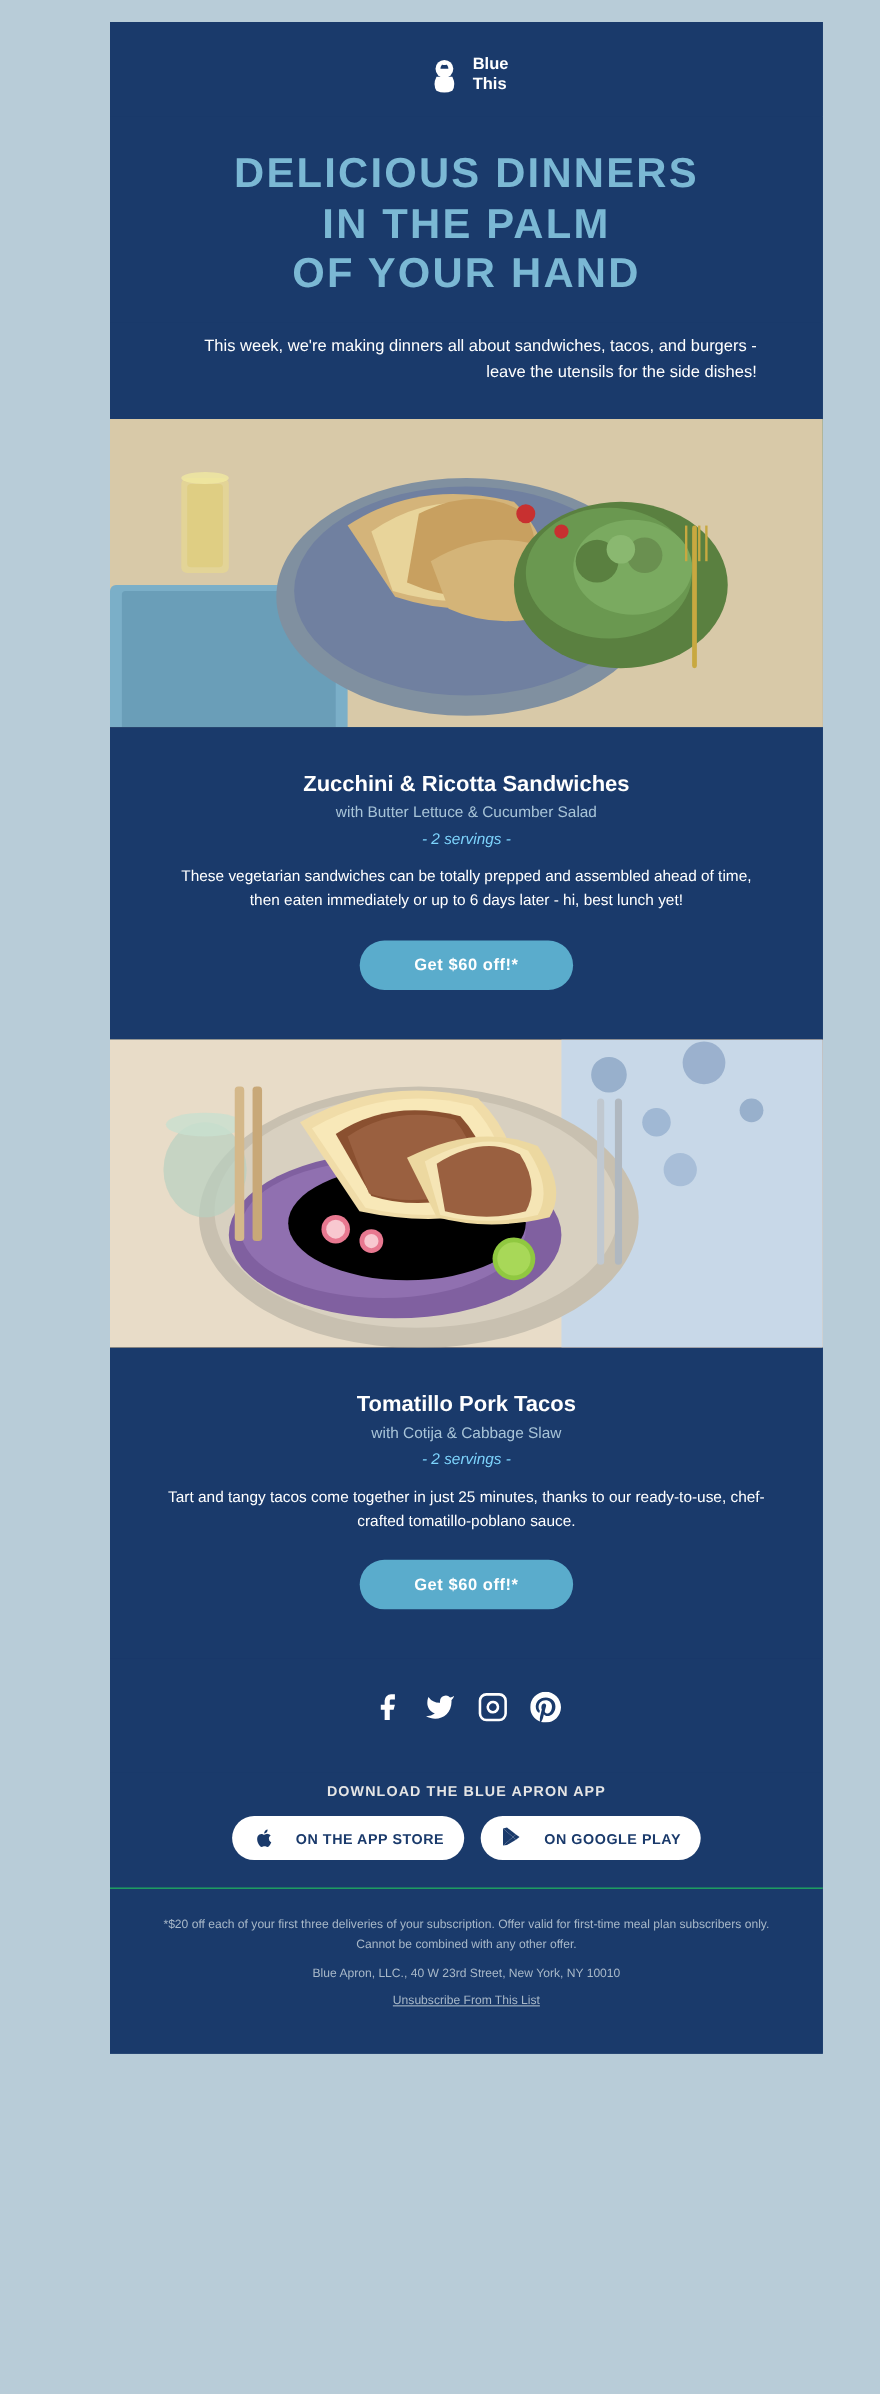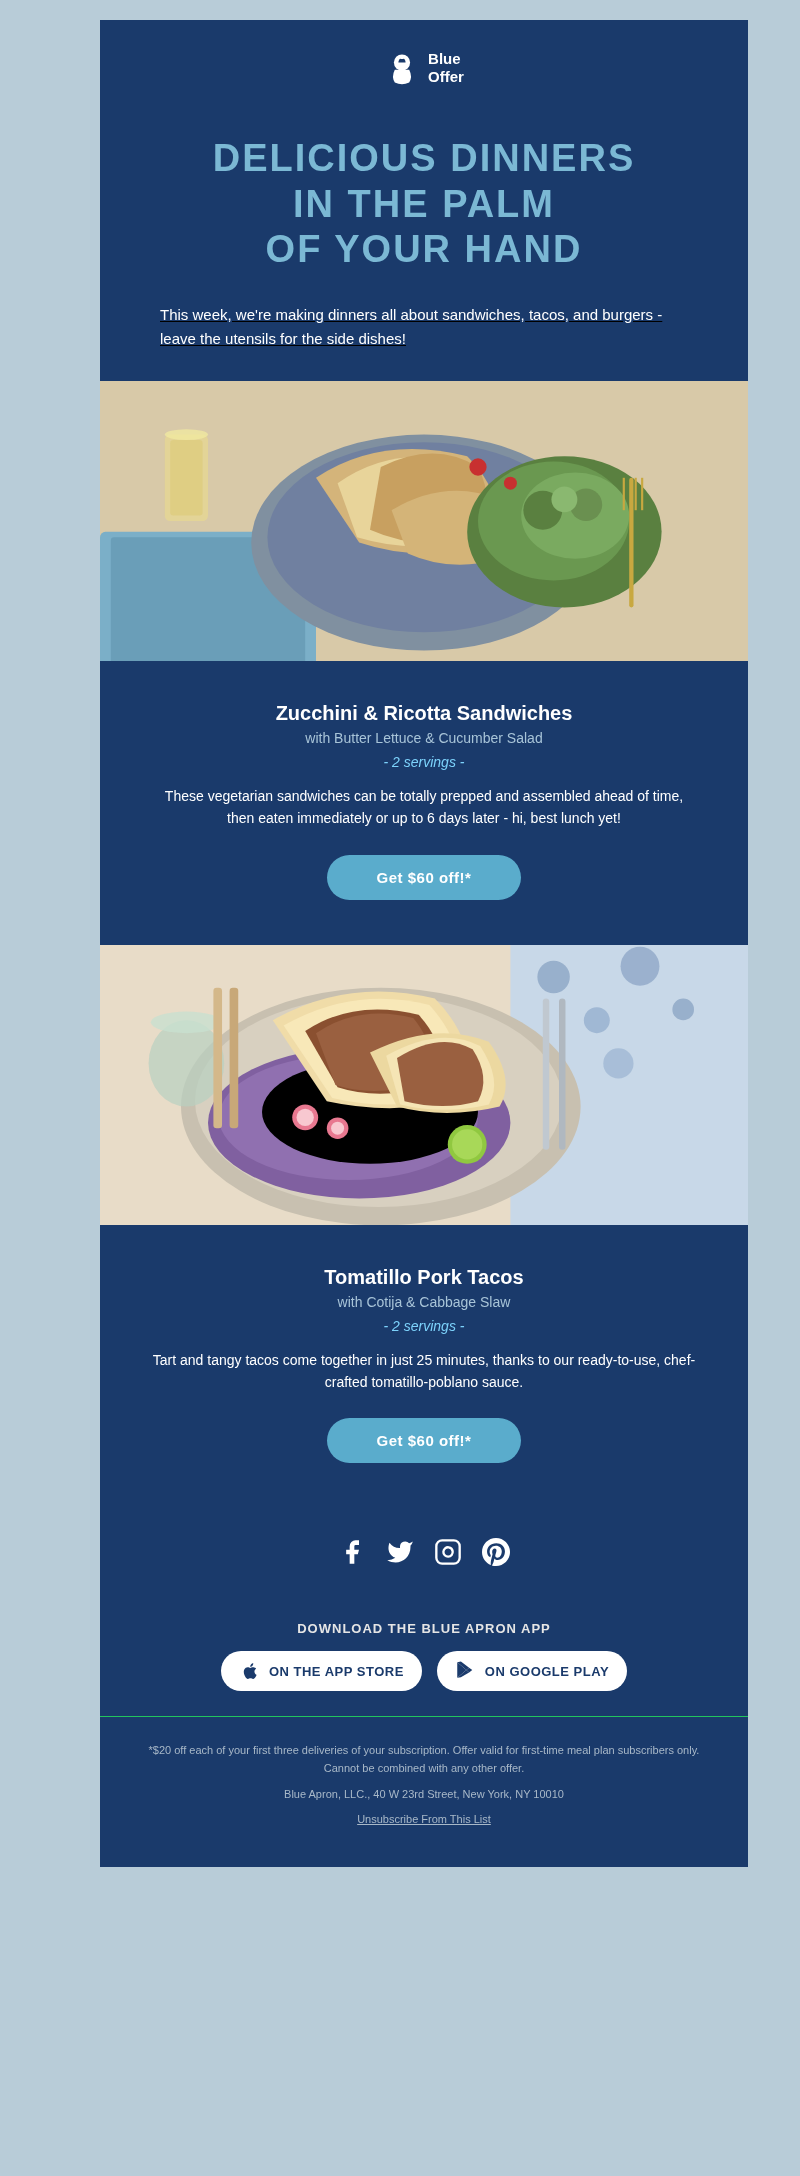--- a/index.html
+++ b/index.html
@@ -46,23 +46,22 @@
       color: #7bb8d4;
       font-family: Arial, sans-serif;
       font-size: 38px;
       font-weight: 900;
       letter-spacing: 2px;
       text-transform: uppercase;
       line-height: 1.2;
     }
     .hero-subtitle {
       background-color: #1a3a6b;
-      text-align: left;
+      text-align: right;
       padding: 10px 60px 30px;
-      text-decoration: underline;
     }
     .hero-subtitle p {
       color: white;
       font-family: Arial, sans-serif;
       font-size: 15px;
       line-height: 1.6;
     }
     .food-image-placeholder {
       width: 100%;
       height: 280px;
@@ -159,21 +158,21 @@
       font-weight: bold;
     }
     .app-buttons {
       display: flex;
       justify-content: center;
       gap: 15px;
     }
     .app-btn {
       display: flex;
       align-items: center;
-      gap: 10px;
+      gap: 20px;
       background-color: white;
       color: #1a3a6b;
       font-family: Arial, sans-serif;
       font-size: 13px;
       font-weight: bold;
       padding: 10px 18px;
       border-radius: 25px;
       cursor: pointer;
       border: none;
       letter-spacing: 0.5px;
@@ -214,21 +213,21 @@
     <div class="header">
       <div class="logo-container">
         <svg class="logo-icon" viewBox="0 0 40 40" fill="none">
           <circle cx="20" cy="14" r="9" fill="white"></circle>
           <path d="M12 22 Q8 30 12 36 Q20 40 28 36 Q32 30 28 22 Z" fill="white"></path>
           <path d="M16 14 Q16 10 20 8 Q24 10 24 14" fill="#1a3a6b"></path>
           <rect x="17" y="6" width="6" height="4" rx="2" fill="white"></rect>
         </svg>
         <div class="logo-text">
           <span>Blue</span><br>
-          <span>Offer</span>
+          <span>This</span>
         </div>
       </div>
     </div>
 
     <div class="hero-title">
       <h1>
         <span>DELICIOUS DINNERS</span><br>
         <span>IN THE PALM</span><br>
         <span>OF YOUR HAND</span>
       </h1>

